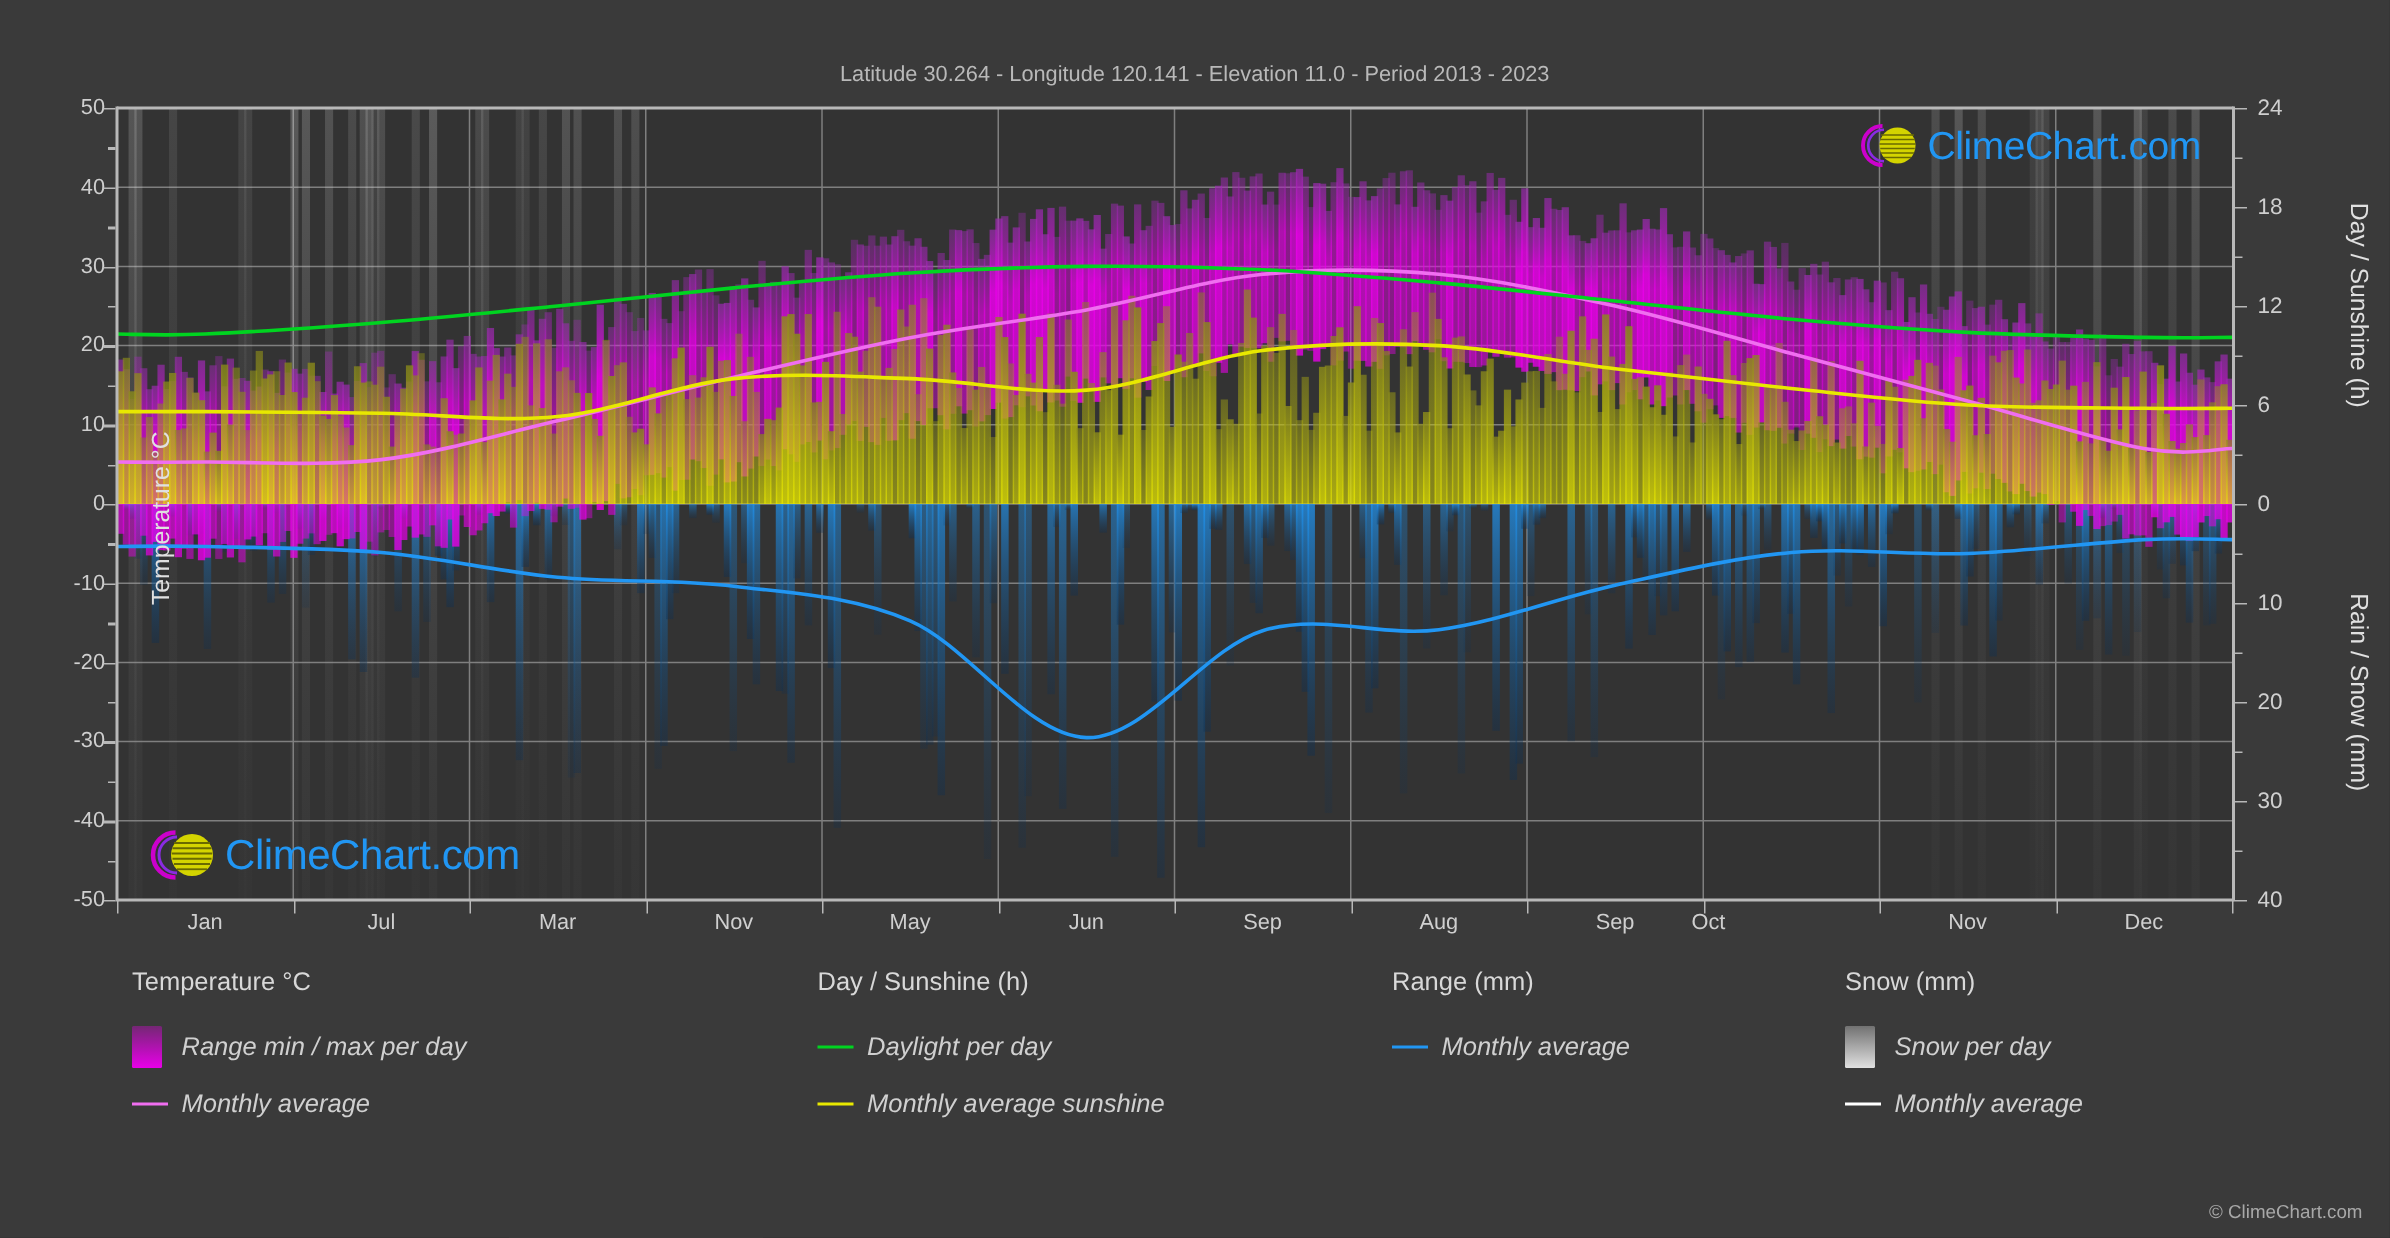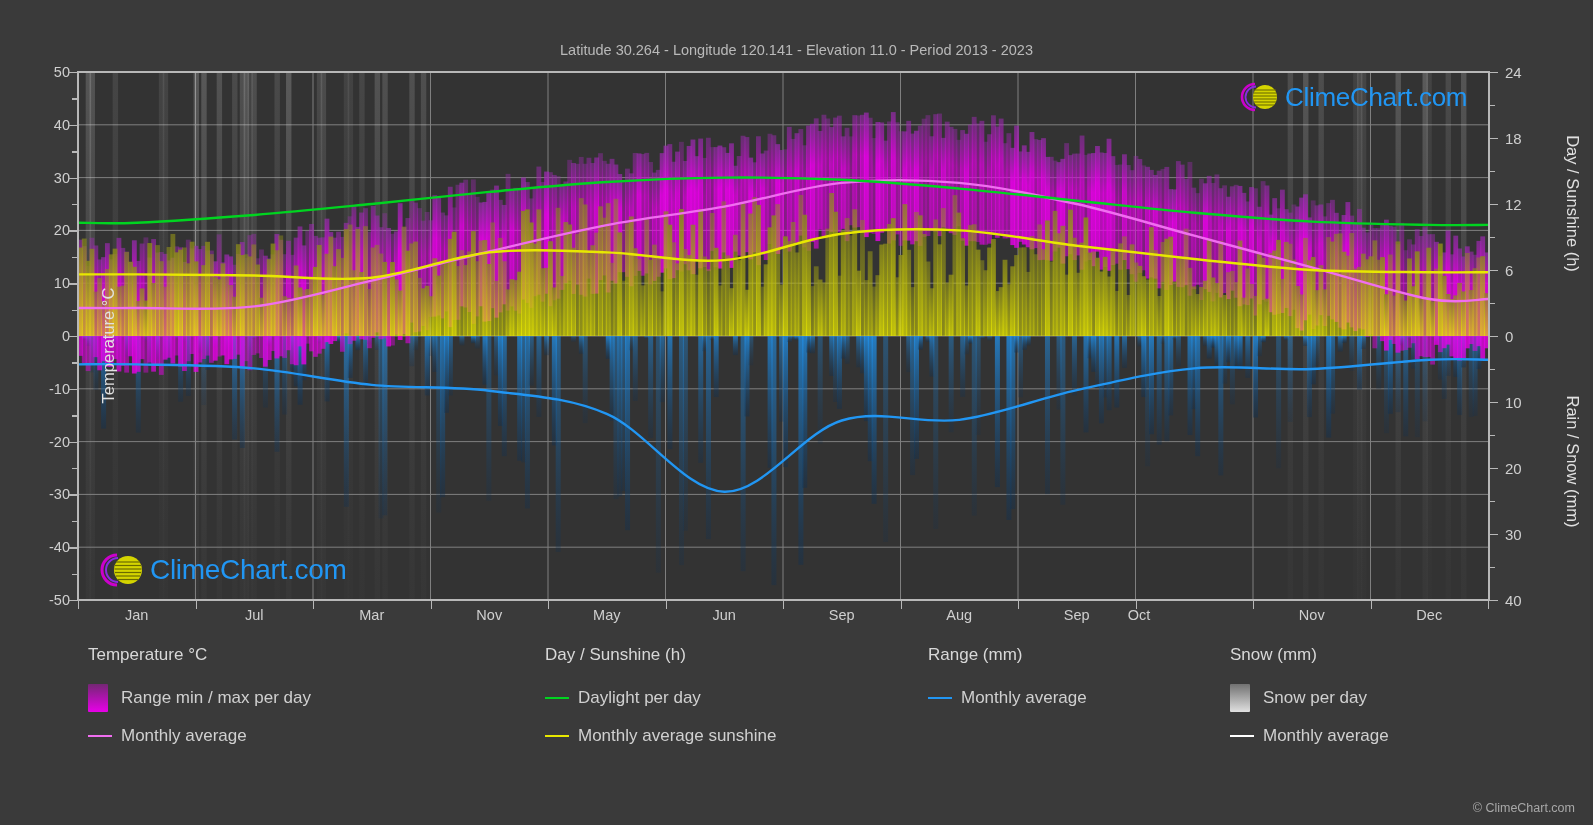--- a/index.html
+++ b/index.html
@@ -71,21 +71,21 @@
   .watermark{position:absolute;display:flex;align-items:center;gap:0px;}
   .wm-text{font-size:26px;color:#2196f3;letter-spacing:-.3px;white-space:nowrap;}
   .wm-text.big{font-size:28px;}
   #wm-top{left:1233px;top:80px;}
   #wm-bottom{left:92px;top:550px;}
 
   
   #legend{position:absolute;left:0;top:645px;width:100%;height:180px;}
   .legcol{position:absolute;top:0;}
   .leg-title{font-size:17px;color:#d8d8d8;margin-bottom:14px;white-space:nowrap;}
-  .leg-row{display:flex;align-items:center;height:38px;}
+  .leg-row{display:flex;align-items:center;height:38px;font-style:italic;}
   .leg-swatch{width:20px;height:28px;margin-right:13px;flex:none;border-radius:1px;}
   .leg-line{width:24px;height:0;border-top:2px solid #fff;margin-right:9px;margin-left:0px;flex:none;}
   .leg-label{font-size:17px;color:#d0d0d0;white-space:nowrap;}
   #legcol-temp{left:88px;}
   #legcol-day{left:545px;}
   #legcol-rain{left:928px;}
   #legcol-snow{left:1230px;}
   #footer{
     position:absolute;right:18px;bottom:10px;font-size:12.5px;color:#a8a8a8;
     white-space:nowrap;

